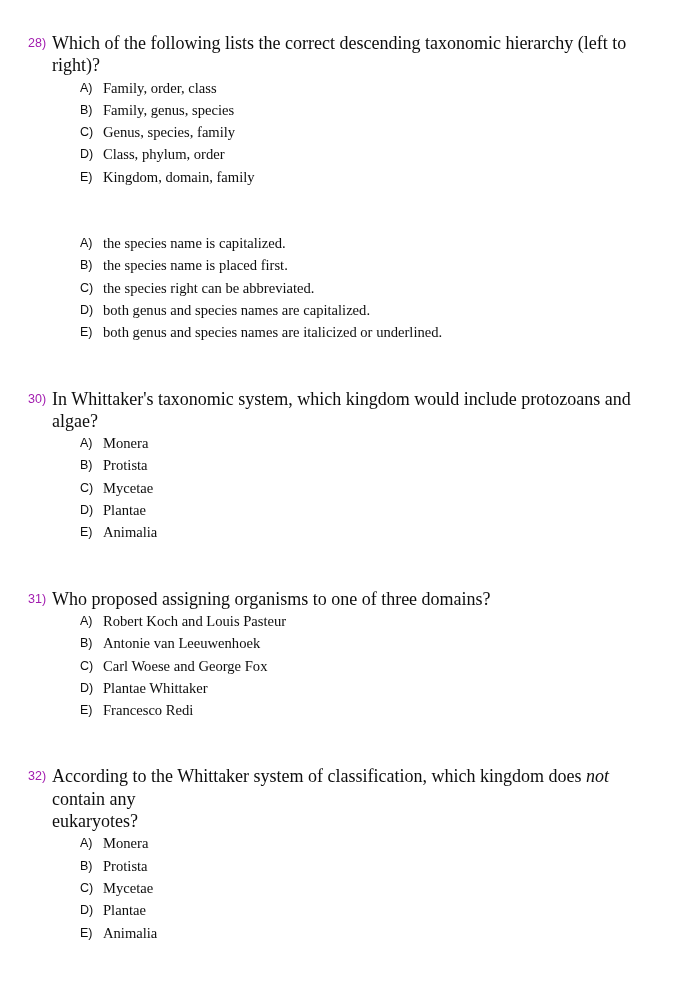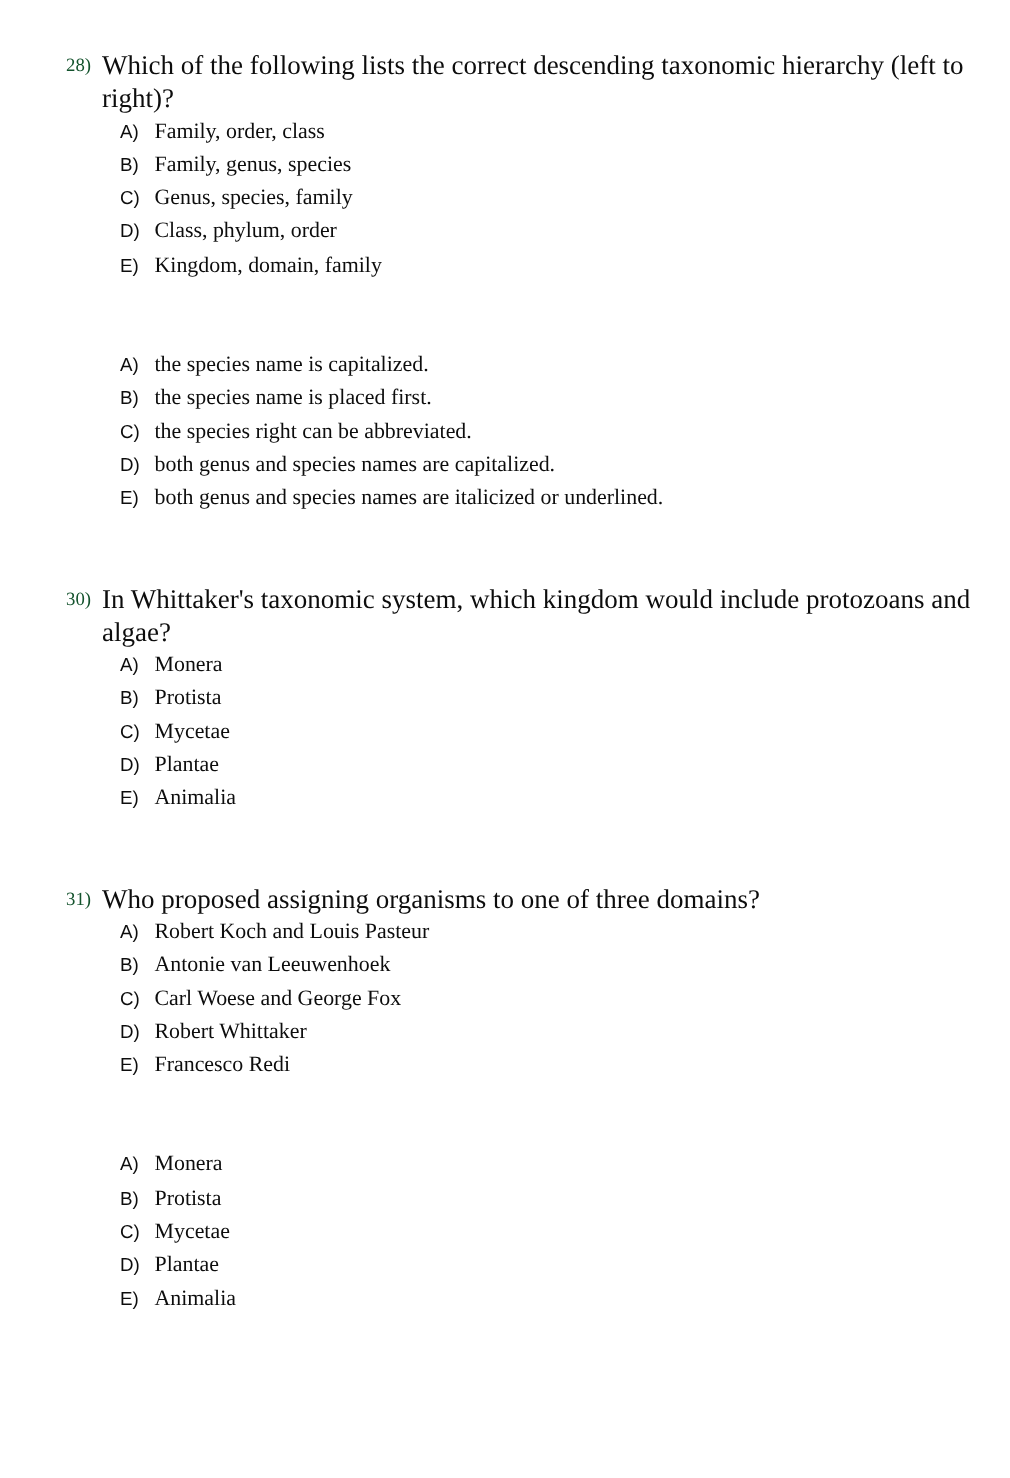--- a/index.html
+++ b/index.html
@@ -24,26 +24,25 @@
   .question {
     margin-bottom: 44px;
   }
   .q-header {
     display: flex;
     align-items: flex-start;
   }
   .q-number {
     flex: 0 0 24px;
     width: 24px;
-    font-family: Liberation Serif, serif;
+    font-family: Liberation Sans, sans-serif;
     font-size: 12.5px;
     line-height: 22.3px;
-    color: #14532d;
+    color: #a21caf;
     white-space: nowrap;
-    margin-left: 16px;
   }
   .q-text {
     flex: 1 1 auto;
     font-size: 14.6px;
     line-height: 22.3px;
   }
   .q-line {
     font-size: 18px;
     line-height: 22.3px;
   }
@@ -177,29 +176,36 @@
           <div class="option">
             <span class="opt-letter">B)</span>
             <span class="opt-text">Antonie van Leeuwenhoek</span>
           </div>
           <div class="option">
             <span class="opt-letter">C)</span>
             <span class="opt-text">Carl Woese and George Fox</span>
           </div>
           <div class="option">
             <span class="opt-letter">D)</span>
-            <span class="opt-text">Robert Whittaker</span>
+            <span class="opt-text">Plantae Whittaker</span>
           </div>
           <div class="option">
             <span class="opt-letter">E)</span>
             <span class="opt-text">Francesco Redi</span>
           </div>
         </div>
       </div>
       <div class="question">
+        <div class="q-header">
+          <span class="q-number">32)</span>
+          <div class="q-text">
+            <div class="q-line"><span>According to the Whittaker system of classification, which kingdom does </span><span class="italic">not</span><span> contain any</span></div>
+            <div class="q-line"><span>eukaryotes?</span></div>
+          </div>
+        </div>
         <div class="options">
           <div class="option">
             <span class="opt-letter">A)</span>
             <span class="opt-text">Monera</span>
           </div>
           <div class="option">
             <span class="opt-letter">B)</span>
             <span class="opt-text">Protista</span>
           </div>
           <div class="option">

